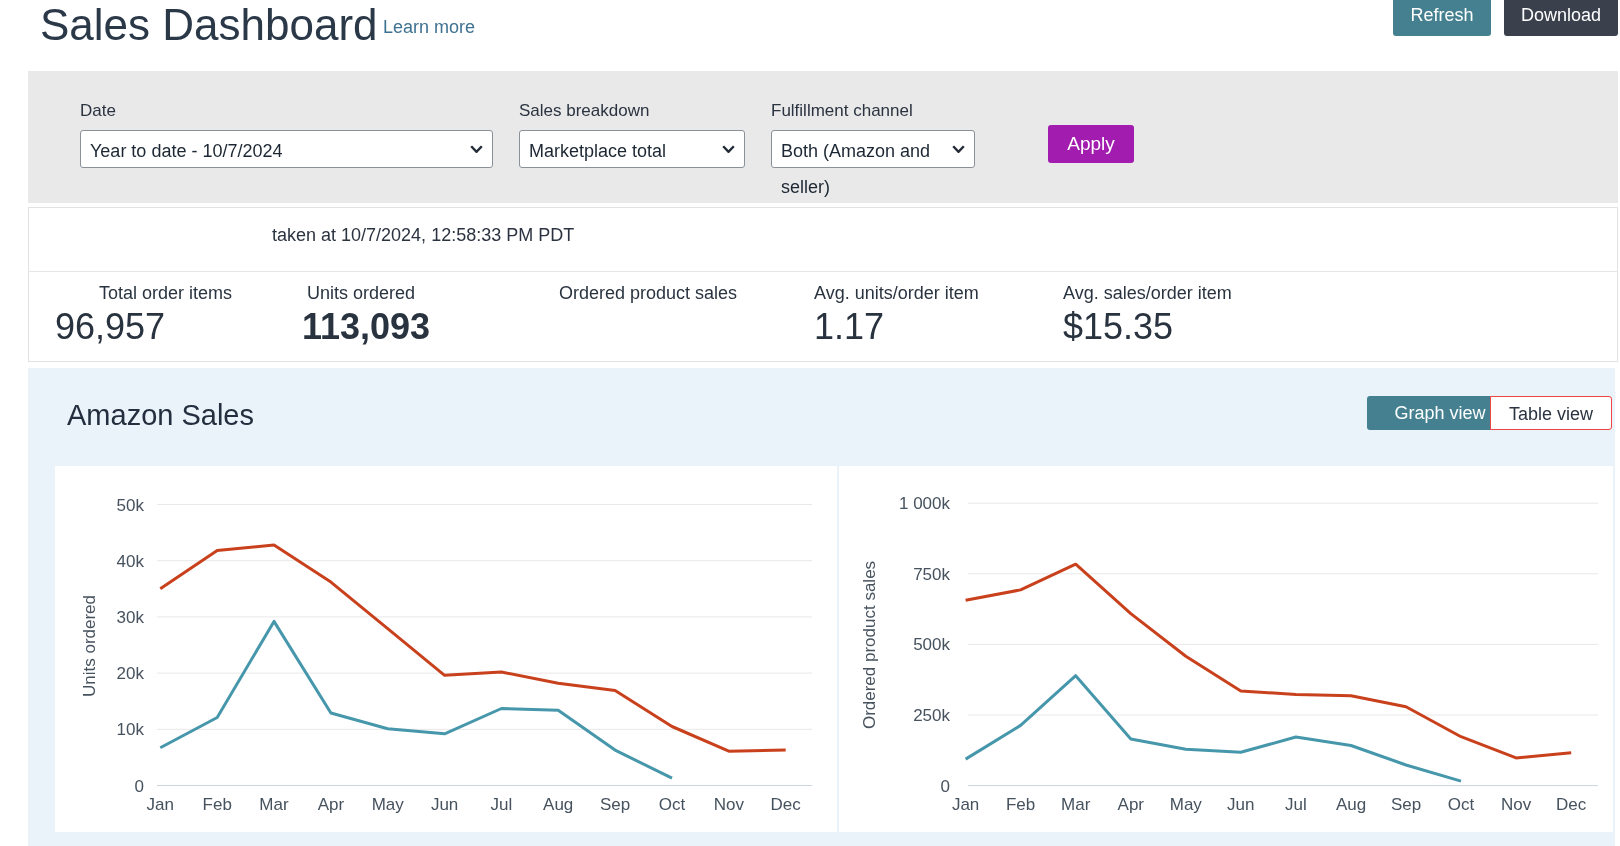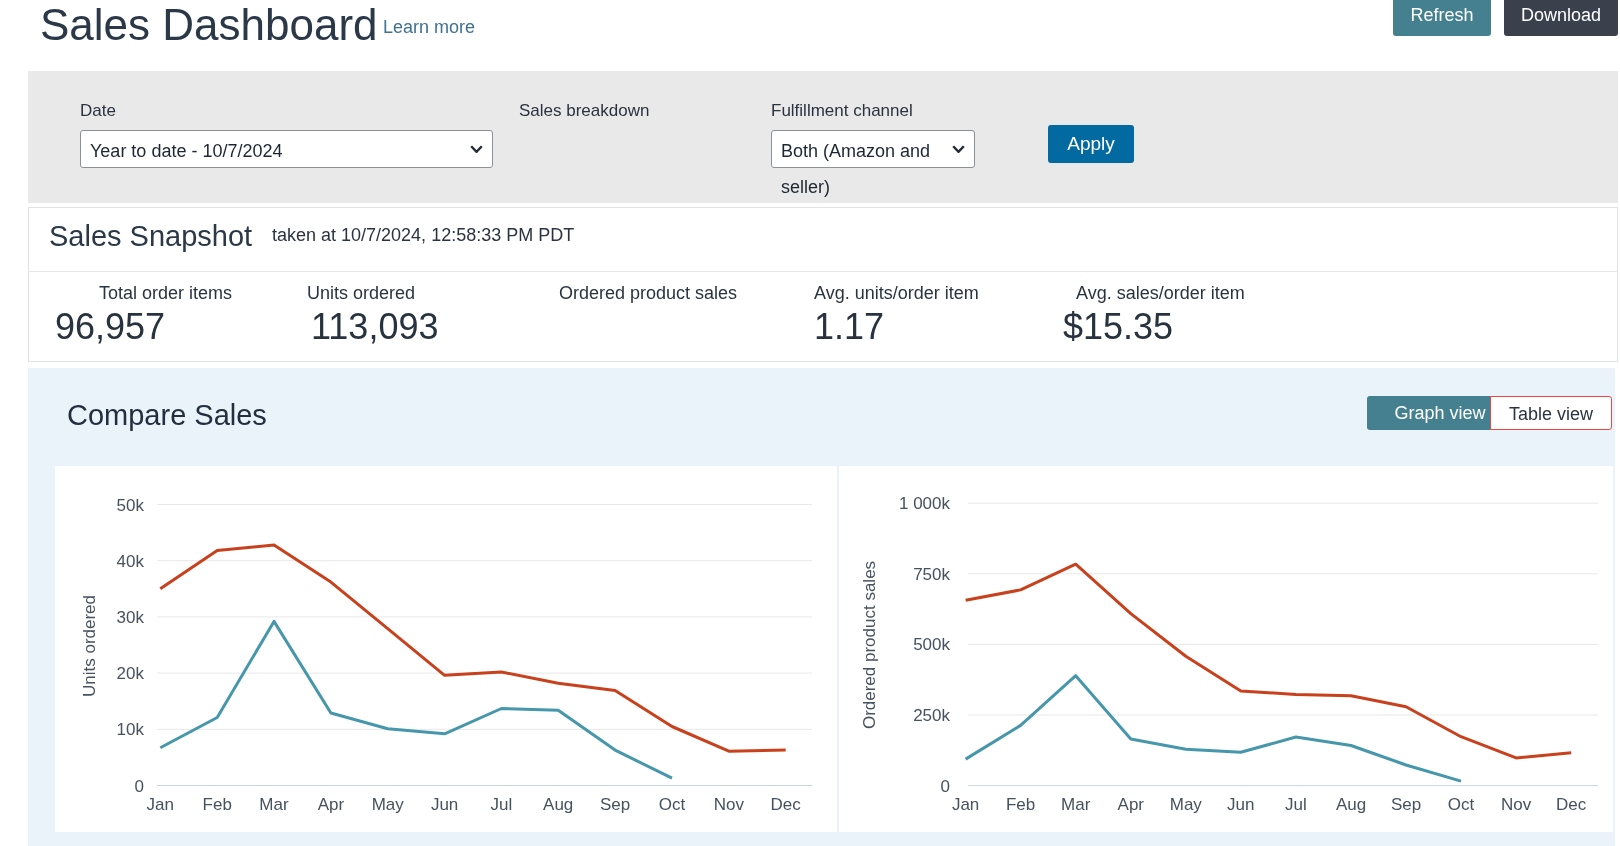--- a/index.html
+++ b/index.html
@@ -13,21 +13,21 @@
 
   .btn { border-radius:3px; font-size:18px; text-align:center; }
   .btn-refresh { left:1393px; top:-5px; width:98px; height:41px; line-height:41px; background:#44808f; color:#fff; }
   .btn-download { left:1504px; top:-5px; width:114px; height:41px; line-height:41px; background:#3a414d; color:#fff; }
 
   .filterbar { left:28px; top:71px; width:1590px; height:132px; background:#e9e9e9; }
   .flabel { font-size:17px; line-height:17px; font-weight:400; color:#2a333f; }
   .select { background:#fff; border:1px solid #8b9198; border-radius:3px; height:38px;
     font-size:18px; color:#1c2733; line-height:36px; padding-top:2px; padding-left:9px; }
   .chev { position:absolute; right:9px; top:14px; width:13px; height:8px; }
-  .btn-apply { left:1048px; top:125px; width:86px; height:38px; line-height:38px; background:#0369a1; color:#fff; font-size:19px;}
+  .btn-apply { left:1048px; top:125px; width:86px; height:38px; line-height:38px; background:#a21caf; color:#fff; font-size:19px;}
 
   .snapcard { left:28px; top:207px; width:1590px; height:155px; background:#fff; border:1px solid #e0e3e6; }
   .snaptitle { left:49px; top:218px; font-size:29px; line-height:36px; color:#2b3848; }
   .snaptime { left:272px; top:224px; font-size:18px; line-height:22px; color:#2b3340; }
   .snapsep { left:28px; top:271px; width:1590px; height:1px; background:#e4e7e9; }
   .statlabel { top:283px; font-size:18px; line-height:20px; color:#2a3440; }
   .statvalue { top:307px; font-size:36px; line-height:40px; color:#28333f; }
 
   .compare { left:28px; top:368px; width:1587px; height:478px; background:#eaf2fa; }
   .comparetitle { left:67px; top:397px; font-size:29px; line-height:36px; color:#232f3e; }
@@ -48,44 +48,48 @@
   <div class="abs btn btn-download">Download</div>
 
   <div class="abs filterbar"></div>
   <div class="abs flabel" style="left:80px; top:102px;">Date</div>
   <div class="abs select" style="left:80px; top:130px; width:413px;">Year to date - 10/7/2024
     <svg class="chev" viewBox="0 0 13 8">
         <path d="M1.2 1.2 L6.5 6.8 L11.8 1.2" fill="none" stroke="#222b36" stroke-width="2.4"></path>
       </svg>
   </div>
   <div class="abs flabel" style="left:519px; top:102px;">Sales breakdown</div>
+  <div class="abs select" style="left:519px; top:130px; width:226px;">Marketplace total
+    <svg class="chev" viewBox="0 0 13 8">
+        <path d="M1.2 1.2 L6.5 6.8 L11.8 1.2" fill="none" stroke="#222b36" stroke-width="2.4"></path>
+      </svg>
+  </div>
   <div class="abs flabel" style="left:771px; top:102px;">Fulfillment channel</div>
   <div class="abs select" style="left:771px; top:130px; width:204px;">Both (Amazon and seller)
     <svg class="chev" viewBox="0 0 13 8">
         <path d="M1.2 1.2 L6.5 6.8 L11.8 1.2" fill="none" stroke="#222b36" stroke-width="2.4"></path>
       </svg>
   </div>
   <div class="abs btn btn-apply">Apply</div>
 
   <div class="abs snapcard"></div>
-  <div class="abs snaptitle">Sales Snapshot</div>
   <div class="abs snaptime">taken at 10/7/2024, 12:58:33 PM PDT</div>
   <div class="abs snapsep"></div>
   <div class="abs statlabel" style="left:55px;margin-left:44px;">Total order items</div>
   <div class="abs statvalue" style="left:55px;">96,957</div>
   <div class="abs statlabel" style="left:307px;">Units ordered</div>
-  <div class="abs statvalue" style="left:311px;">113,093</div>
+  <div class="abs statvalue" style="left:302px;font-weight:bold;">113,093</div>
   <div class="abs statlabel" style="left:559px;">Ordered product sales</div>
   <div class="abs statlabel" style="left:814px;">Avg. units/order item</div>
   <div class="abs statvalue" style="left:814px;">1.17</div>
-  <div class="abs statlabel" style="left:1063px;margin-left:13px;">Avg. sales/order item</div>
+  <div class="abs statlabel" style="left:1063px;">Avg. sales/order item</div>
   <div class="abs statvalue" style="left:1063px;">$15.35</div>
 
   <div class="abs compare"></div>
-  <div class="abs comparetitle">Compare Sales</div>
+  <div class="abs comparetitle">Amazon Sales</div>
   <div class="abs btn btn-graph">Graph view</div>
   <div class="abs btn btn-table">Table view</div>
 
   <div class="abs chartcard left"><svg width="782" height="366" viewBox="0 0 782 366">
         <line x1="102" y1="319.5" x2="757" y2="319.5" stroke="#ccd4dd" stroke-width="1"></line>
         <text x="89" y="325.5" text-anchor="end" font-size="17" fill="#46525e">0</text>
         <line x1="102" y1="263.3" x2="757" y2="263.3" stroke="#e8e8e8" stroke-width="1"></line>
         <text x="89" y="269.3" text-anchor="end" font-size="17" fill="#46525e">10k</text>
         <line x1="102" y1="207.1" x2="757" y2="207.1" stroke="#e8e8e8" stroke-width="1"></line>
         <text x="89" y="213.1" text-anchor="end" font-size="17" fill="#46525e">20k</text>

